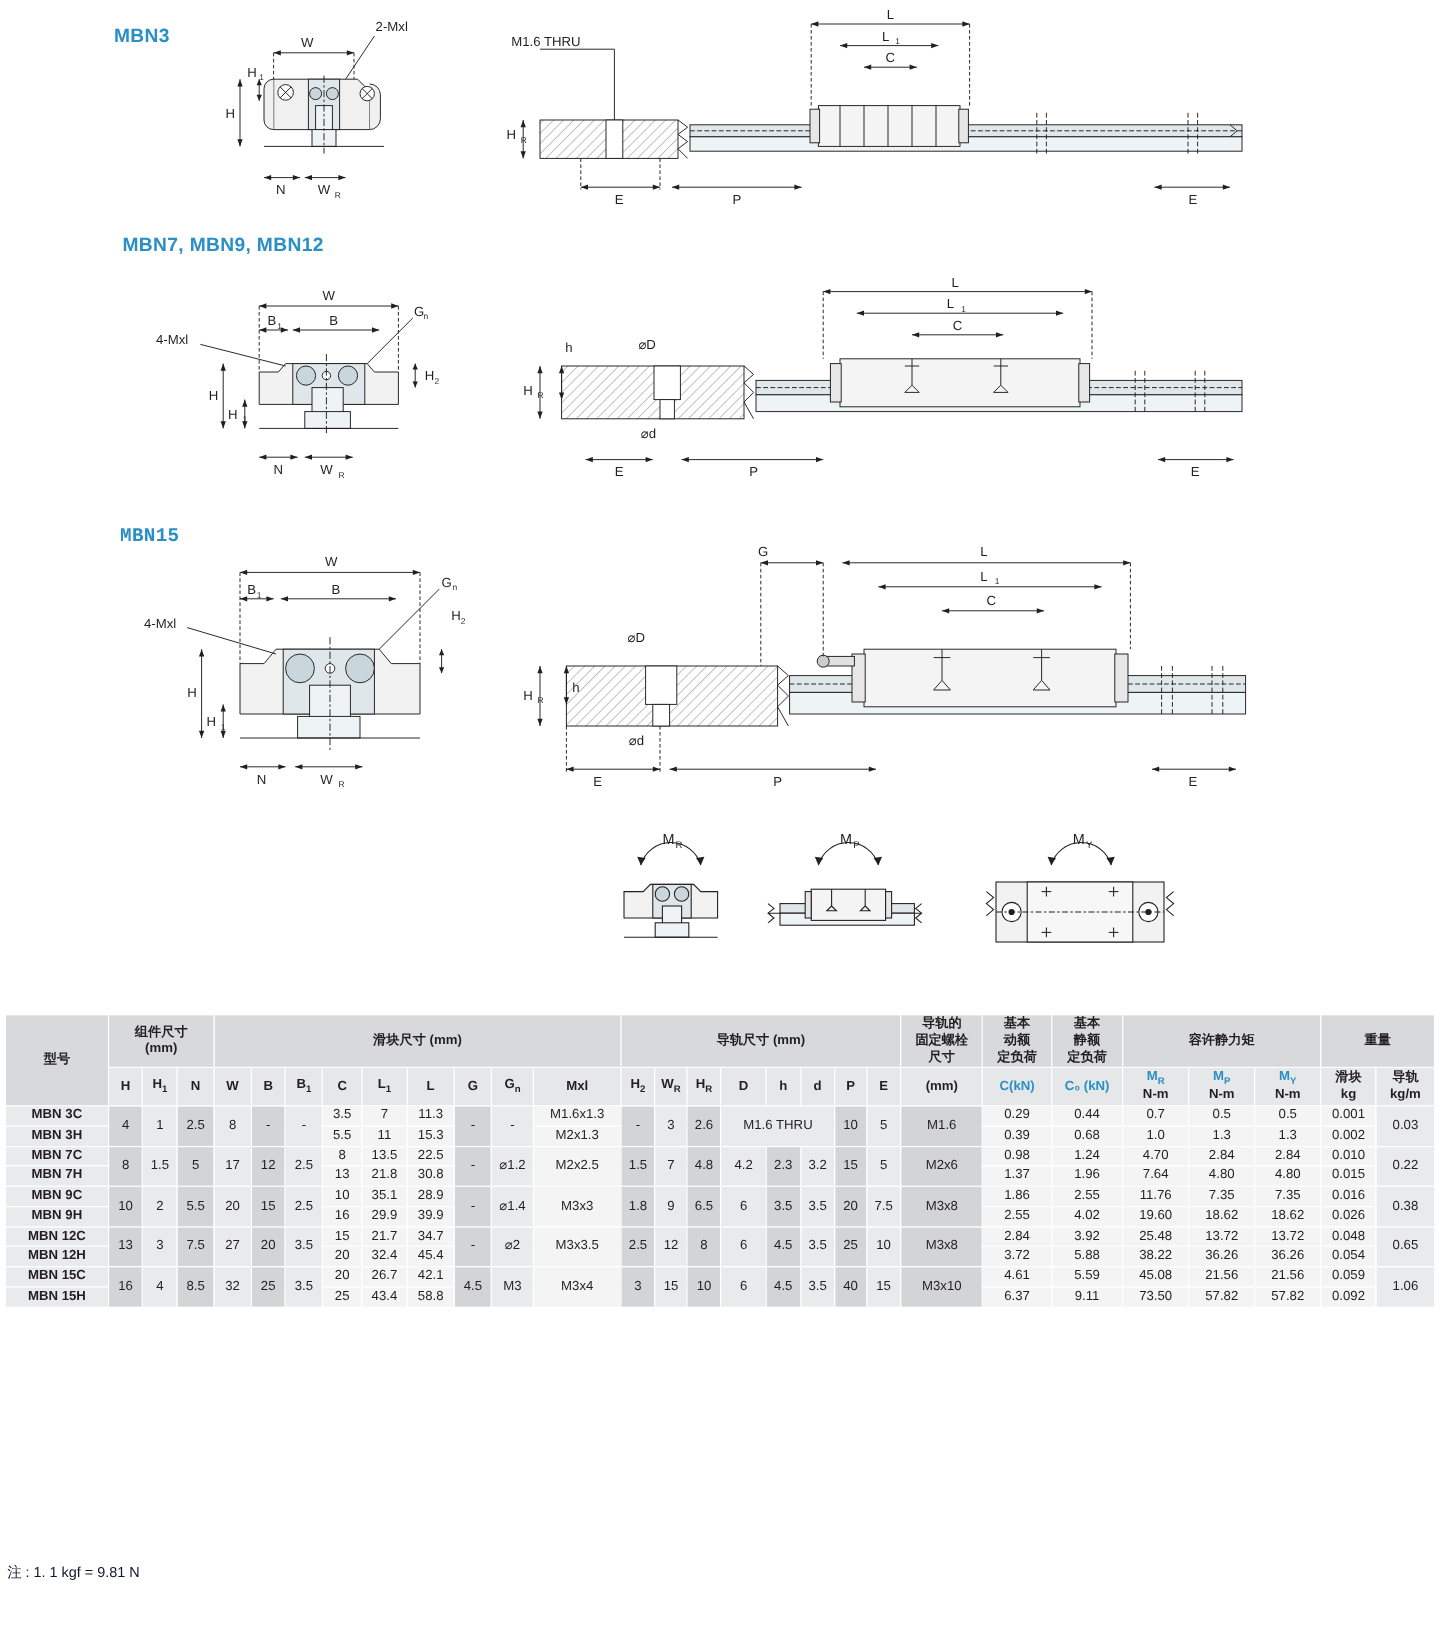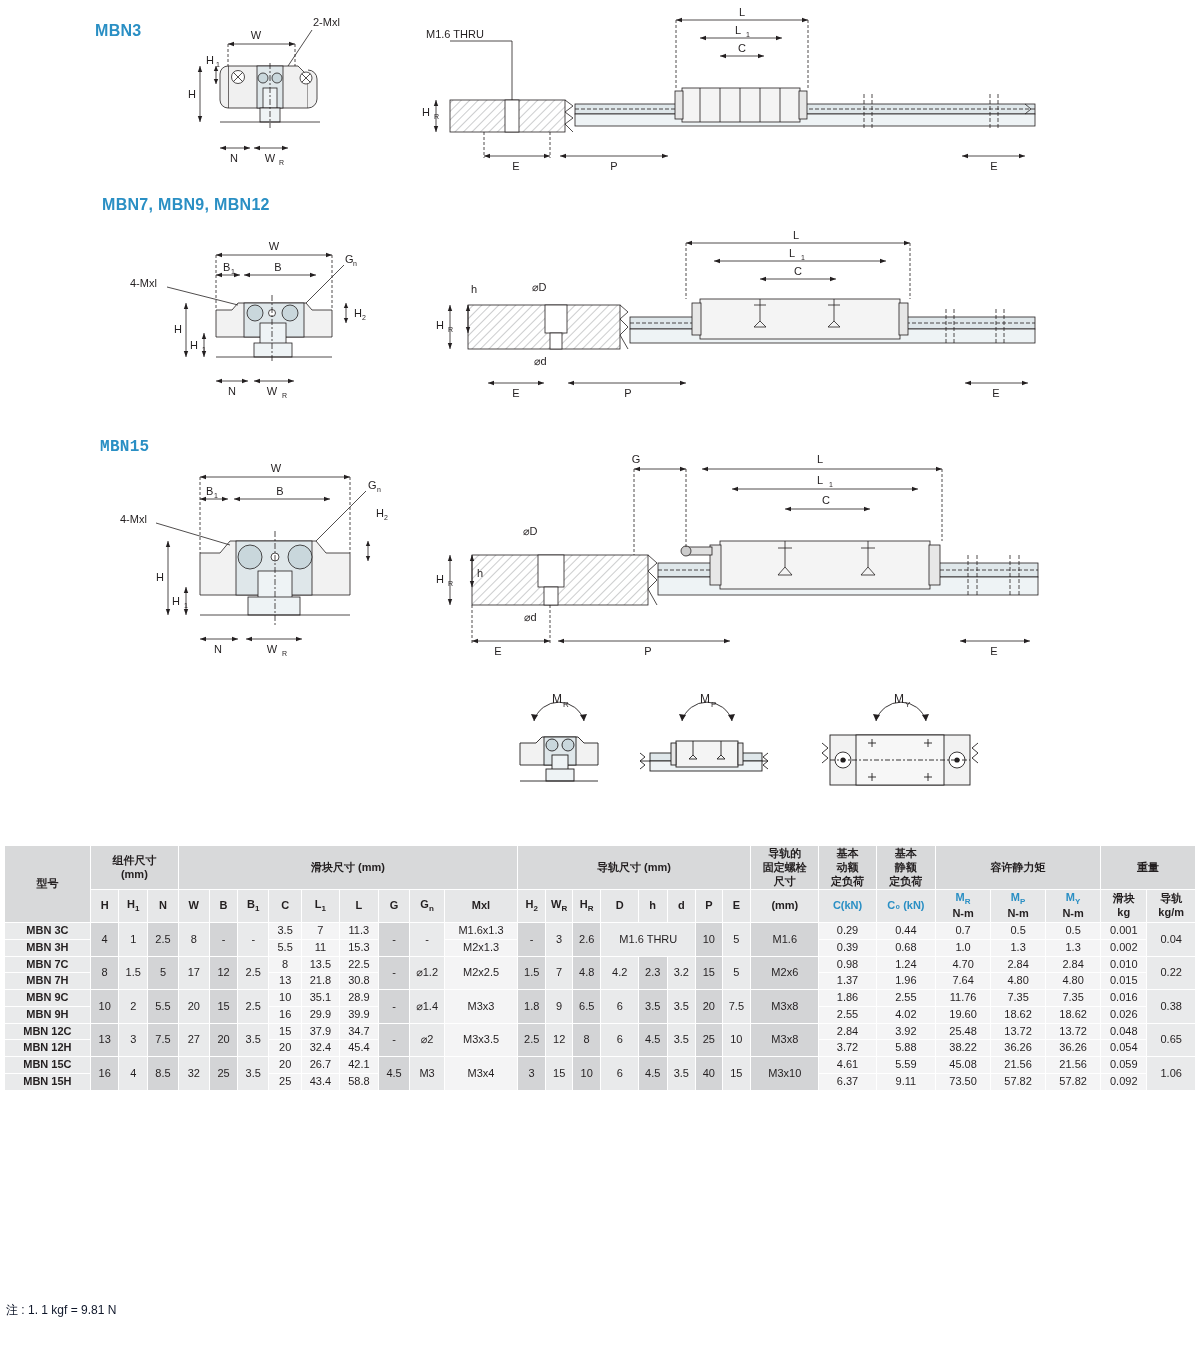--- a/index.html
+++ b/index.html
@@ -686,21 +686,21 @@
         <td class="light" rowspan="2" colspan="3">M1.6 THRU</td>
         <td class="dark" rowspan="2">10</td>
         <td class="light" rowspan="2">5</td>
         <td class="dark" rowspan="2">M1.6</td>
         <td class="white">0.29</td>
         <td class="white">0.44</td>
         <td class="white">0.7</td>
         <td class="white">0.5</td>
         <td class="white">0.5</td>
         <td class="white">0.001</td>
-        <td class="light" rowspan="2">0.04</td>
+        <td class="light" rowspan="2">0.03</td>
       </tr>
       <tr>
         <td class="model">MBN 3H</td>
         <td class="white">5.5</td>
         <td class="white">11</td>
         <td class="white">15.3</td>
         <td class="white">M2x1.3</td>
         <td class="white">0.39</td>
         <td class="white">0.68</td>
         <td class="white">1.0</td>
@@ -799,21 +799,21 @@
 
       <tr>
         <td class="model">MBN 12C</td>
         <td class="dark" rowspan="2">13</td>
         <td class="light" rowspan="2">3</td>
         <td class="dark" rowspan="2">7.5</td>
         <td class="light" rowspan="2">27</td>
         <td class="dark" rowspan="2">20</td>
         <td class="light" rowspan="2">3.5</td>
         <td class="white">15</td>
-        <td class="white">37.9</td>
+        <td class="white">21.7</td>
         <td class="white">34.7</td>
         <td class="dark" rowspan="2">-</td>
         <td class="light" rowspan="2">⌀2</td>
         <td class="white" rowspan="2">M3x3.5</td>
         <td class="dark" rowspan="2">2.5</td>
         <td class="light" rowspan="2">12</td>
         <td class="dark" rowspan="2">8</td>
         <td class="light" rowspan="2">6</td>
         <td class="dark" rowspan="2">4.5</td>
         <td class="light" rowspan="2">3.5</td>

